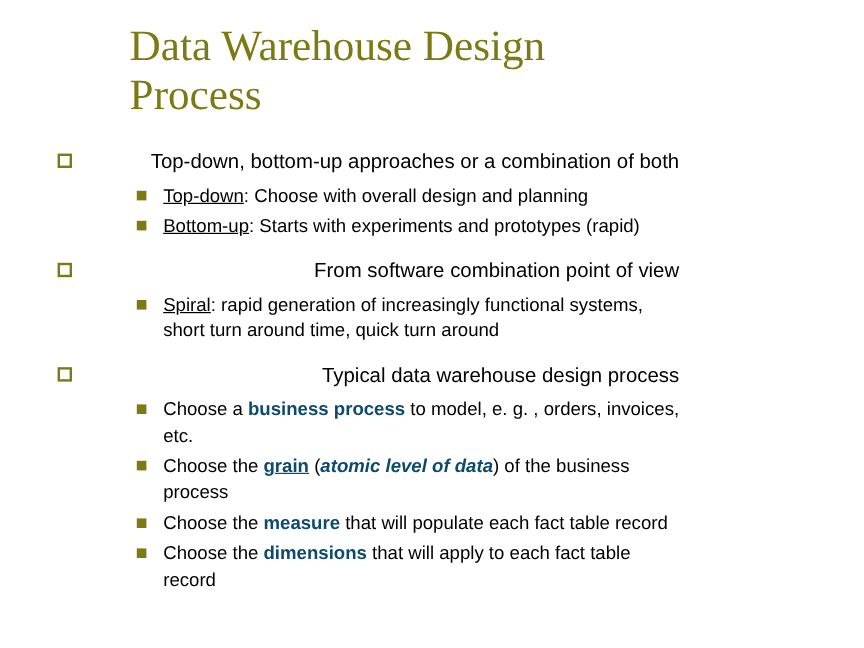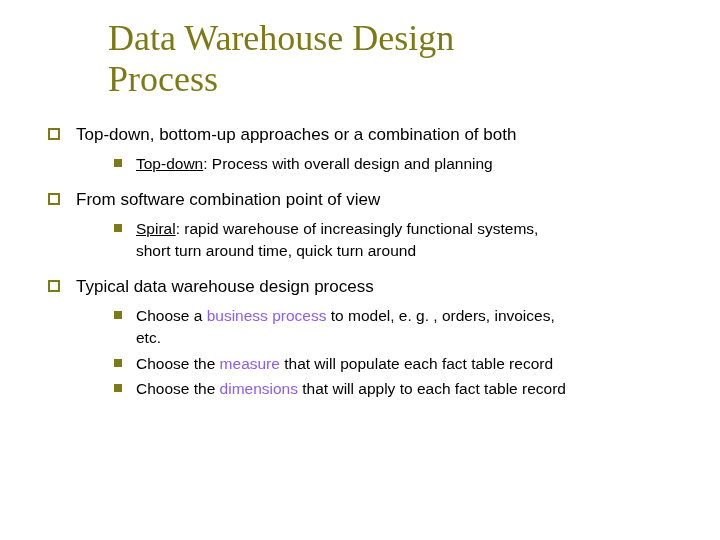--- a/index.html
+++ b/index.html
@@ -18,39 +18,40 @@
     padding: 18px 30px 20px 48px;
   }
   .title {
     font-family: Georgia, 'Times New Roman', serif;
     font-size: 36px;
     line-height: 1.15;
     color: #7d7a14;
     margin: 0 0 22px 60px;
     font-weight: normal;
   }
-  .olive { color: #8b5cf6; }
+  .olive { color: #0c4a6e; font-weight: bold; }
   .content {
     font-size: 17px;
     line-height: 1.4;
   }
   .level1 {
     display: flex;
     margin-bottom: 6px;
   }
   .bullet1 {
     width: 12px;
     height: 12px;
     border: 2px solid #7d7a14;
     box-sizing: border-box;
     flex: 0 0 auto;
     margin: 5px 16px 0 0;
   }
   .level1-text {
     flex: 1;
+    text-align: right;
   }
   .level2-list {
     margin: 4px 0 14px 66px;
     font-size: 15.5px;
   }
   .level2 {
     display: flex;
     margin-bottom: 4px;
   }
   .bullet2 {
@@ -76,47 +77,59 @@
   <div class="content">
 
     <div class="level1">
       <span class="bullet1"></span>
       <span class="level1-text">Top-down, bottom-up approaches or a combination of both</span>
     </div>
     <div class="level2-list">
       <div class="level2">
         <span class="bullet2"></span>
         <span class="level2-text">
-          <span class="u">Top-down</span><span>: </span><span>Process with overall design and planning</span>
+          <span class="u">Top-down</span><span>: </span><span>Choose with overall design and planning</span>
+        </span>
+      </div>
+      <div class="level2">
+        <span class="bullet2"></span>
+        <span class="level2-text">
+          <span class="u">Bottom-up</span><span>: </span><span>Starts with experiments and prototypes (rapid)</span>
         </span>
       </div>
     </div>
 
     <div class="level1">
       <span class="bullet1"></span>
       <span class="level1-text">From software combination point of view</span>
     </div>
     <div class="level2-list">
       <div class="level2">
         <span class="bullet2"></span>
         <span class="level2-text">
-          <span class="u">Spiral</span><span>:  </span><span>rapid warehouse of increasingly functional systems, short turn around time, quick turn around</span>
+          <span class="u">Spiral</span><span>:  </span><span>rapid generation of increasingly functional systems, short turn around time, quick turn around</span>
         </span>
       </div>
     </div>
 
     <div class="level1">
       <span class="bullet1"></span>
       <span class="level1-text">Typical data warehouse design process</span>
     </div>
     <div class="level2-list">
       <div class="level2">
         <span class="bullet2"></span>
         <span class="level2-text">
           <span>Choose a </span><span class="olive">business process</span><span> to model, e. g. , orders, invoices, etc.</span>
+        </span>
+      </div>
+      <div class="level2">
+        <span class="bullet2"></span>
+        <span class="level2-text">
+          <span>Choose the </span><span class="olive u">grain</span><span> (</span><span class="olive i">atomic level of data</span><span>) </span><span>of the business process</span>
         </span>
       </div>
       <div class="level2">
         <span class="bullet2"></span>
         <span class="level2-text">
           <span>Choose the </span><span class="olive">measure</span><span> that will populate each fact table record</span>
         </span>
       </div>
       <div class="level2">
         <span class="bullet2"></span>

